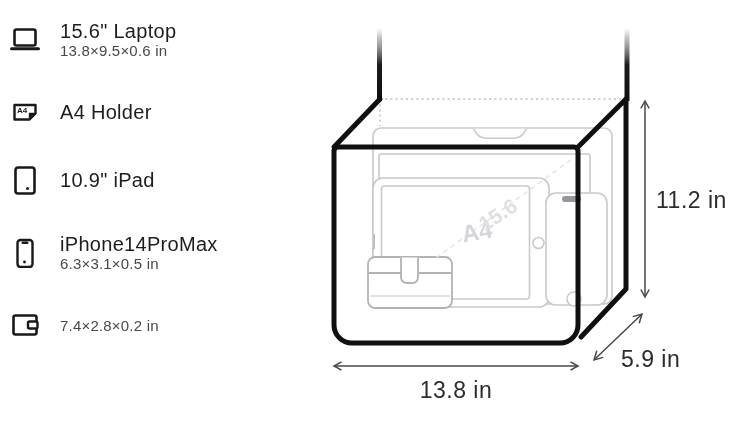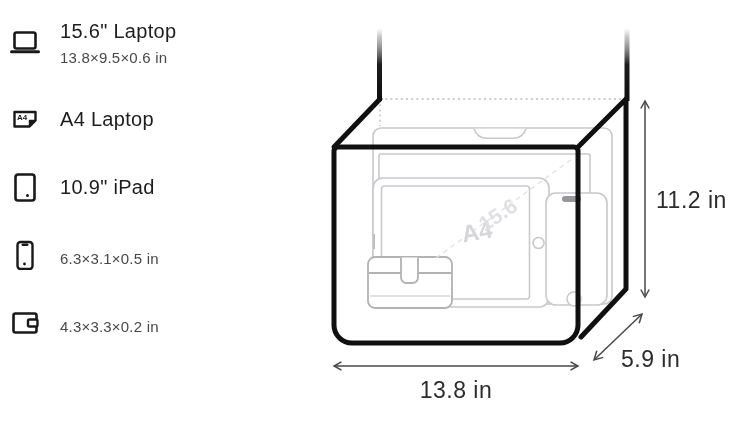--- a/index.html
+++ b/index.html
@@ -13,21 +13,21 @@
     position:absolute;left:10px;top:20px;width:290px;
     display:flex;flex-direction:column;gap:38px;
   }
   .item{display:flex;align-items:center;gap:20px;}
   .item .ico{width:30px;height:30px;flex:none;}
   .item .txt{display:flex;flex-direction:column;}
   .item-title{
     font-size:20px;line-height:22px;color:#1d1d1f;letter-spacing:.3px;
   }
   .item-dims{
-    font-size:15px;line-height:17px;color:#48484c;margin-top:7px;letter-spacing:.2px;
+    font-size:15px;line-height:17px;color:#48484c;letter-spacing:.2px;
   }
   .diagram{position:absolute;left:0;top:0;}
   .dim-label{
     font-size:23px;fill:#2c2c2e;letter-spacing:.5px;
     font-family:"Liberation Sans", sans-serif;
   }
   .wm{font-family:"Liberation Sans", sans-serif;font-weight:700;}
 </style>
 </head>
 <body>
@@ -45,52 +45,53 @@
     </div>
   </div>
 
   <div class="item">
     <svg class="ico" viewBox="0 0 30 30">
       <path d="M4.5 8 H25.5 V16.5 L19.5 22.5 H4.5 Z" fill="none" stroke="#191919" stroke-width="2.4" stroke-linejoin="round"></path>
       <path d="M25.5 16.5 L19.5 22.5 L19.5 16.5 Z" fill="#191919" stroke="#191919" stroke-width="1.4" stroke-linejoin="round"></path>
       <text x="7" y="15.5" font-size="8" font-weight="700" fill="#191919" class="wm">A4</text>
     </svg>
     <div class="txt">
-      <span class="item-title">A4 Laptop</span>
+      <span class="item-title">A4 Holder</span>
     </div>
   </div>
 
   <div class="item">
     <svg class="ico" viewBox="0 0 30 30">
       <rect x="5.5" y="2.5" width="19" height="26" rx="2.5" fill="none" stroke="#191919" stroke-width="2.6"></rect>
       <circle cx="17.5" cy="23.5" r="1.5" fill="#191919"></circle>
     </svg>
     <div class="txt">
       <span class="item-title">10.9" iPad</span>
     </div>
   </div>
 
   <div class="item">
     <svg class="ico" viewBox="0 0 30 30">
       <rect x="7.5" y="2" width="15" height="27" rx="3" fill="none" stroke="#191919" stroke-width="2.4"></rect>
       <rect x="11.5" y="3.4" width="7" height="2.6" rx="1.3" fill="#191919"></rect>
       <circle cx="14.5" cy="24" r="1.4" fill="#191919"></circle>
     </svg>
     <div class="txt">
+      <span class="item-title">iPhone14ProMax</span>
       <span class="item-dims">6.3×3.1×0.5 in</span>
     </div>
   </div>
 
   <div class="item">
     <svg class="ico" viewBox="0 0 30 30">
       <rect x="3.5" y="5.5" width="23" height="19" rx="2" fill="none" stroke="#191919" stroke-width="2.6"></rect>
       <rect x="18" y="11.5" width="9.5" height="7" rx="1.5" fill="#ffffff" stroke="#191919" stroke-width="2.4"></rect>
     </svg>
     <div class="txt">
-      <span class="item-dims">4.3×3.3×0.2 in</span>
+      <span class="item-dims">7.4×2.8×0.2 in</span>
     </div>
   </div>
 
 </div>
 
 <svg class="diagram" width="750" height="426" viewBox="0 0 750 426">
   <defs>
     <linearGradient id="strapFade" x1="0" y1="0" x2="0" y2="1">
       <stop offset="0" stop-color="#9a9a9e" stop-opacity="0"></stop>
       <stop offset="0.12" stop-color="#85858a" stop-opacity="0.45"></stop>

